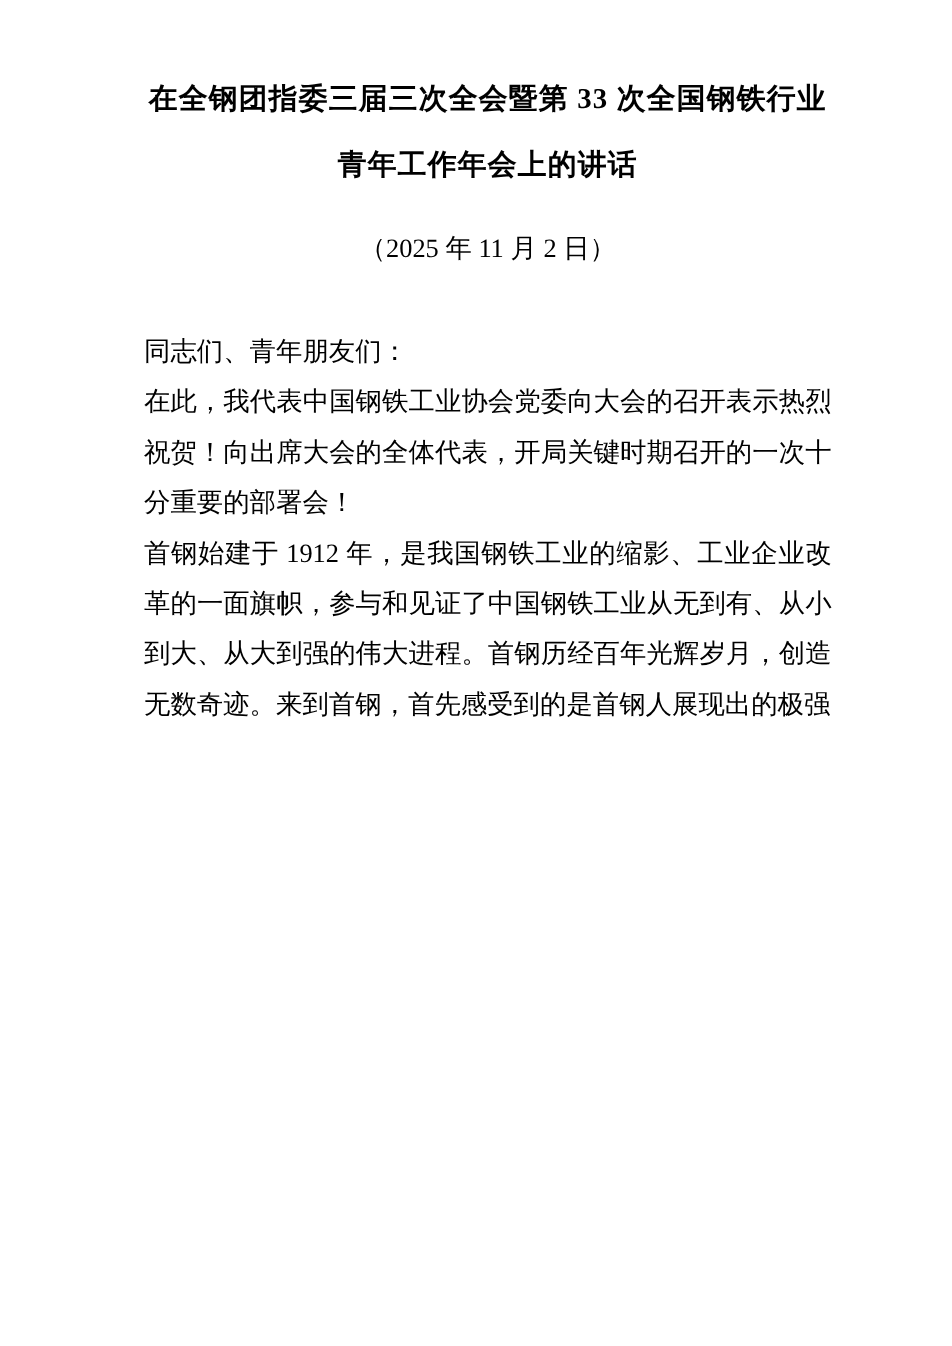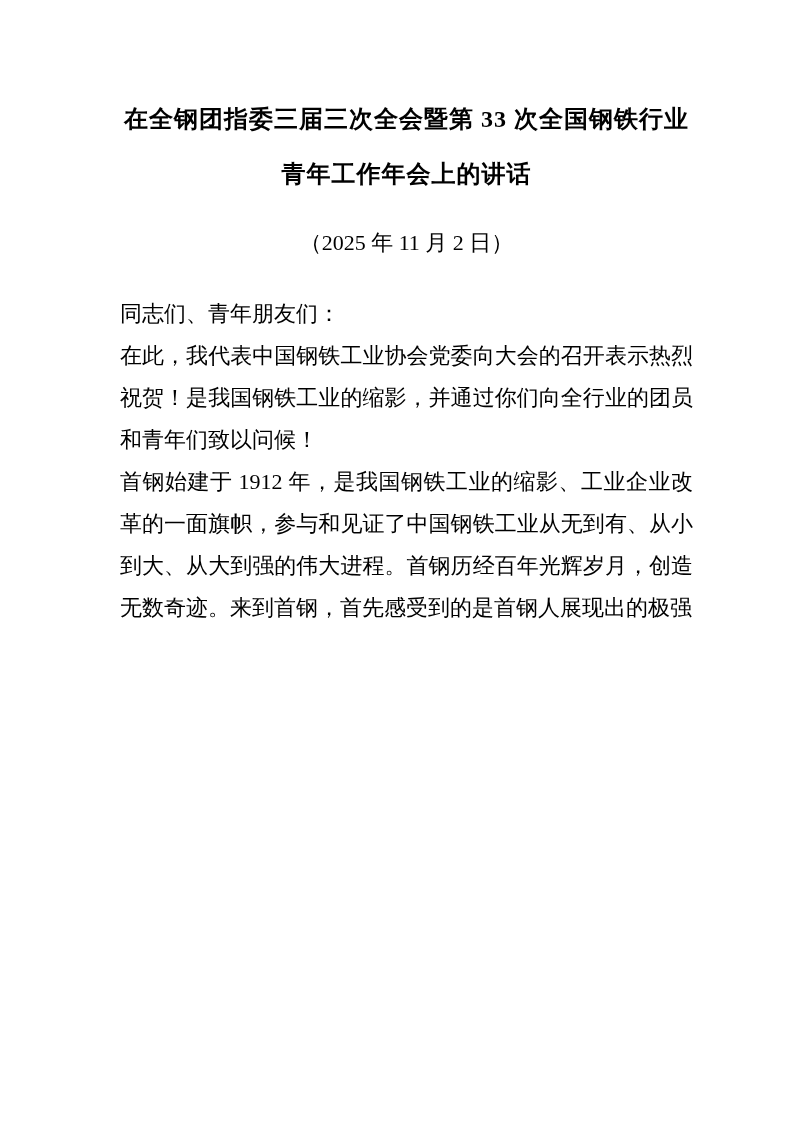--- a/index.html
+++ b/index.html
@@ -6,21 +6,21 @@
     margin: 0;
     padding: 0;
     background: #ffffff;
   }
   .page {
     position: relative;
     width: 793px;
     height: 1122px;
     box-sizing: border-box;
     margin: 0 auto;
-    padding: 92px 100px 0 120px;
+    padding: 56px 100px 0 120px;
     background: #ffffff;
     color: #000000;
     font-family: "Liberation Serif", serif;
     overflow: hidden;
   }
   .title {
     margin: 0;
     font-size: 24px;
     line-height: 55px;
     font-weight: bold;
@@ -31,21 +31,21 @@
     display: block;
     white-space: nowrap;
   }
   .date {
     margin: 20px 0 0 0;
     font-size: 22px;
     line-height: 42px;
     text-align: center;
   }
   .body-text {
-    margin-top: 29px;
+    margin-top: 44px;
   }
   .para {
     margin: 0;
     font-size: 22px;
     line-height: 42px;
     text-align: justify;
     text-justify: inter-ideograph;
     word-break: break-all;
     overflow-wrap: break-word;
   }
@@ -56,16 +56,16 @@
 <div class="page">
   <h1 class="title">
     <span class="title-line">在全钢团指委三届三次全会暨第 33 次全国钢铁行业</span>
     <span class="title-line">青年工作年会上的讲话</span>
   </h1>
 
   <p class="date">（2025 年 11 月 2 日）</p>
 
   <div class="body-text">
     <p class="para">同志们、青年朋友们：</p>
-    <p class="para">在此，我代表中国钢铁工业协会党委向大会的召开表示热烈祝贺！是我国钢铁工业的缩影，并通过你们向全行业的团员和青年们致以问候！</p>
+    <p class="para">在此，我代表中国钢铁工业协会党委向大会的召开表示热烈祝贺！向出席大会的全体代表，开局关键时期召开的一次十分重要的部署会！</p>
     <p class="para">首钢始建于 1912 年，是我国钢铁工业的缩影、工业企业改革的一面旗帜，参与和见证了中国钢铁工业从无到有、从小到大、从大到强的伟大进程。首钢历经百年光辉岁月，创造无数奇迹。来到首钢，首先感受到的是首钢人展现出的极强</p>
   </div>
 </div>
 
 </body></html>

